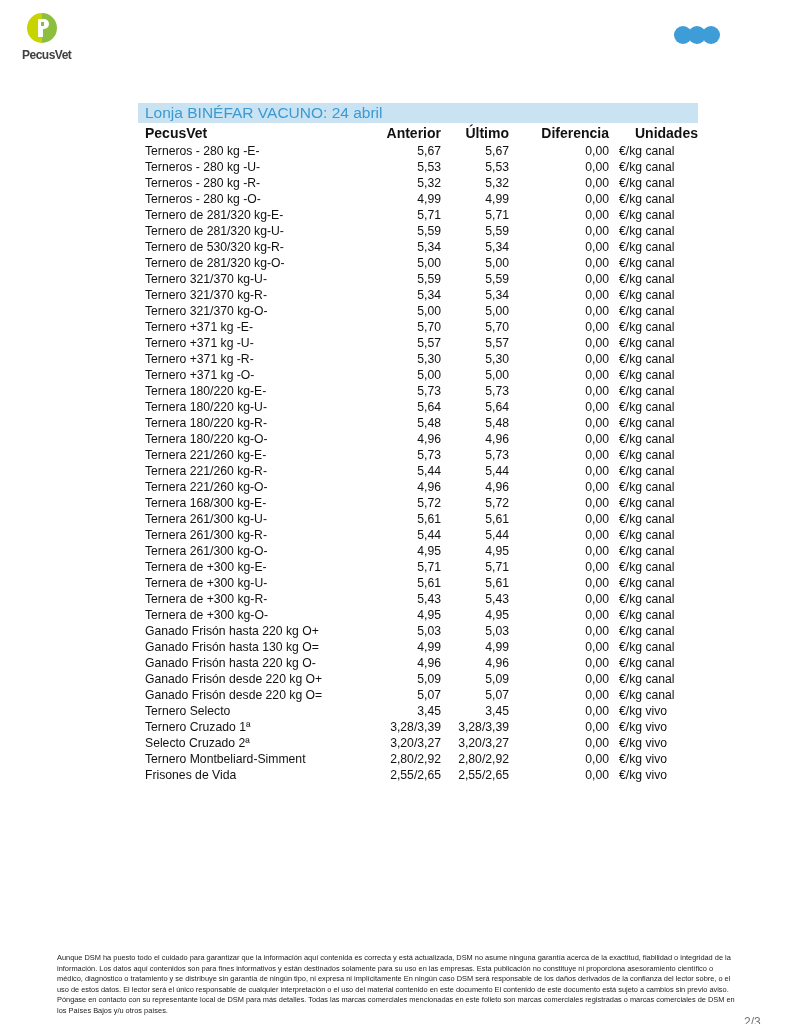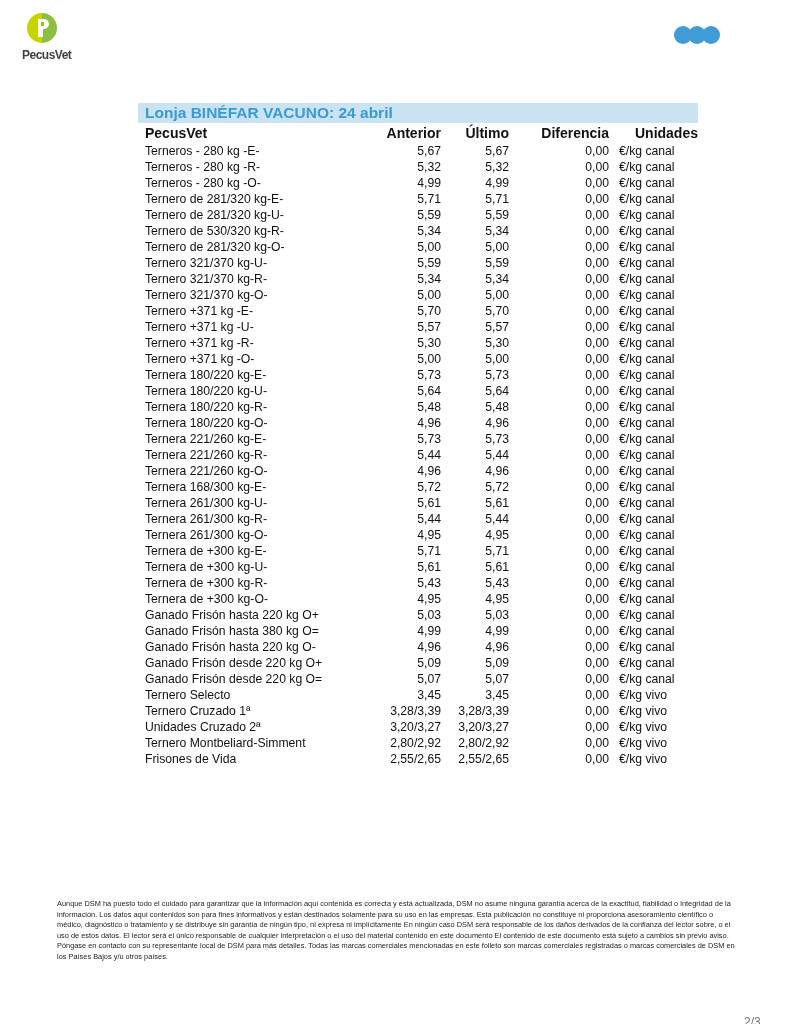--- a/index.html
+++ b/index.html
@@ -6,32 +6,32 @@
   body { width: 791px; height: 1024px; position: relative; overflow: hidden;
          font-family: "Liberation Sans", "DejaVu Sans", sans-serif; color: #111; }
   .logo { position: absolute; left: 22px; top: 12px; width: 60px; height: 60px; }
   .logo-mark { position: absolute; left: 4px; top: 0; width: 32px; height: 32px; }
   .logo-text { position: absolute; left: 0; top: 36px; font-size: 12px; font-weight: bold;
                color: #404040; letter-spacing: -0.5px; white-space: nowrap; }
   .dots { position: absolute; left: 674px; top: 26px; width: 48px; height: 18px; }
   .dot { position: absolute; top: 0; width: 18px; height: 18px; border-radius: 50%; background: #3e9cd6; }
   .table-wrap { position: absolute; left: 138px; top: 103px; width: 560px; }
   .title-bar { background: #c9e3f3; height: 20px; line-height: 20px; padding-left: 7px;
-               color: #3a9ad4; font-size: 15.5px; font-weight: bold; }
+               color: #3a9ad4; font-size: 15.5px; font-weight: normal; }
   table { border-collapse: collapse; width: 560px; table-layout: fixed; }
   th, td { padding: 0; white-space: nowrap; }
   th { font-size: 14px; font-weight: bold; height: 20px; line-height: 20px; }
   td { font-size: 12.2px; height: 16px; line-height: 16px; }
   .c-prod { width: 212px; text-align: left; padding-left: 7px; }
   .c-ant { width: 84px; text-align: right; padding-right: 0; }
   .c-ult { width: 68px; text-align: right; }
   .c-dif { width: 100px; text-align: right; padding-right: 10px; }
   .c-uni { width: 95px; padding-right: 10px; }
   th.c-ant { padding-right: 0px; }
-  .footer-text { position: absolute; left: 57px; top: 899px; width: 680px; font-size: 7.4px;
+  .footer-text { position: absolute; left: 57px; top: 953px; width: 680px; font-size: 7.4px;
                  line-height: 10.6px; color: #222; }
   .page-num { position: absolute; left: 744px; top: 1015px; font-size: 12px; color: #737373; }
 </style>
 </head>
 <body>
 
 <div class="logo">
   <svg class="logo-mark" viewBox="0 0 32 32">
     <path d="M16 1 A15 15 0 0 0 16 31 Z" fill="#c8d400"></path>
     <path d="M16 1 A15 15 0 0 1 16 31 Z" fill="#8cbf3f"></path>
@@ -62,20 +62,27 @@
     </thead>
     <tbody id="rows">
         <tr>
           <td class="c-prod">Terneros - 280 kg -E-</td>
           <td class="c-ant">5,67</td>
           <td class="c-ult">5,67</td>
           <td class="c-dif">0,00</td>
           <td class="c-uni">€/kg canal</td>
         </tr>
         <tr>
+          <td class="c-prod">Terneros - 280 kg -U-</td>
+          <td class="c-ant">5,53</td>
+          <td class="c-ult">5,53</td>
+          <td class="c-dif">0,00</td>
+          <td class="c-uni">€/kg canal</td>
+        </tr>
+        <tr>
           <td class="c-prod">Terneros - 280 kg -R-</td>
           <td class="c-ant">5,32</td>
           <td class="c-ult">5,32</td>
           <td class="c-dif">0,00</td>
           <td class="c-uni">€/kg canal</td>
         </tr>
         <tr>
           <td class="c-prod">Terneros - 280 kg -O-</td>
           <td class="c-ant">4,99</td>
           <td class="c-ult">4,99</td>
@@ -265,21 +272,21 @@
           <td class="c-uni">€/kg canal</td>
         </tr>
         <tr>
           <td class="c-prod">Ganado Frisón hasta 220 kg O+</td>
           <td class="c-ant">5,03</td>
           <td class="c-ult">5,03</td>
           <td class="c-dif">0,00</td>
           <td class="c-uni">€/kg canal</td>
         </tr>
         <tr>
-          <td class="c-prod">Ganado Frisón hasta 380 kg O=</td>
+          <td class="c-prod">Ganado Frisón hasta 130 kg O=</td>
           <td class="c-ant">4,99</td>
           <td class="c-ult">4,99</td>
           <td class="c-dif">0,00</td>
           <td class="c-uni">€/kg canal</td>
         </tr>
         <tr>
           <td class="c-prod">Ganado Frisón hasta 220 kg O-</td>
           <td class="c-ant">4,96</td>
           <td class="c-ult">4,96</td>
           <td class="c-dif">0,00</td>
@@ -307,21 +314,21 @@
           <td class="c-uni">€/kg vivo</td>
         </tr>
         <tr>
           <td class="c-prod">Ternero Cruzado 1ª</td>
           <td class="c-ant">3,28/3,39</td>
           <td class="c-ult">3,28/3,39</td>
           <td class="c-dif">0,00</td>
           <td class="c-uni">€/kg vivo</td>
         </tr>
         <tr>
-          <td class="c-prod">Unidades Cruzado 2ª</td>
+          <td class="c-prod">Selecto Cruzado 2ª</td>
           <td class="c-ant">3,20/3,27</td>
           <td class="c-ult">3,20/3,27</td>
           <td class="c-dif">0,00</td>
           <td class="c-uni">€/kg vivo</td>
         </tr>
         <tr>
           <td class="c-prod">Ternero Montbeliard-Simment</td>
           <td class="c-ant">2,80/2,92</td>
           <td class="c-ult">2,80/2,92</td>
           <td class="c-dif">0,00</td>

